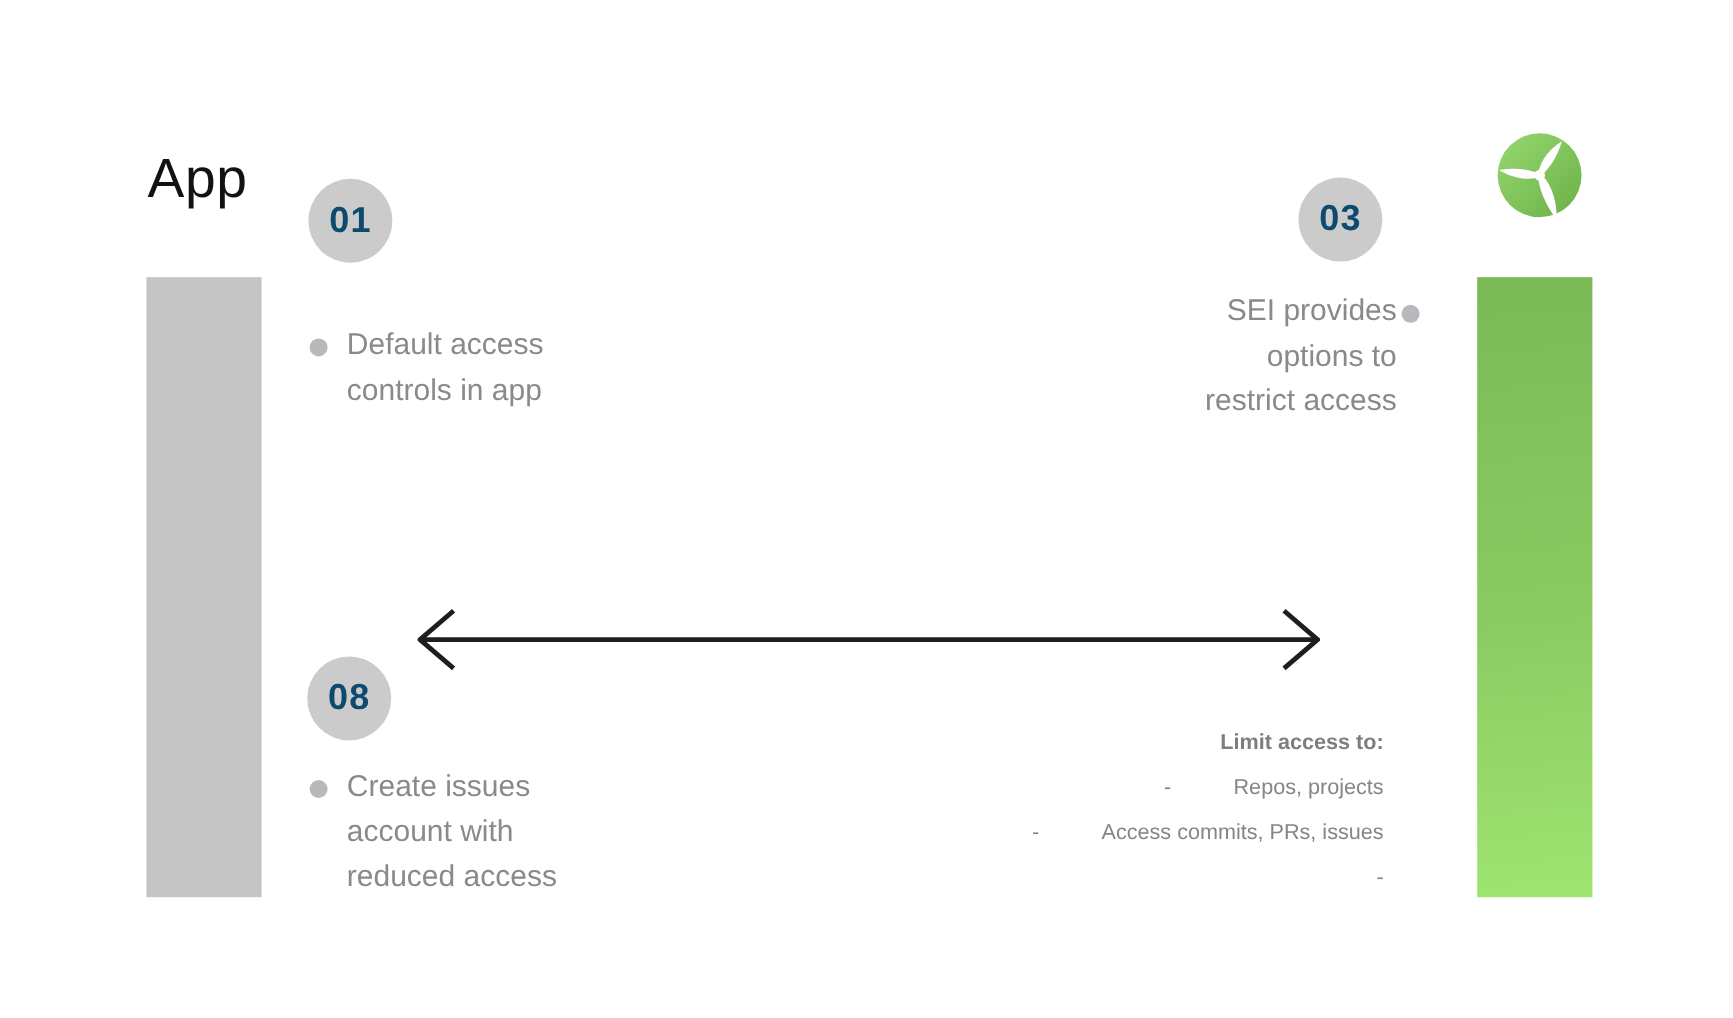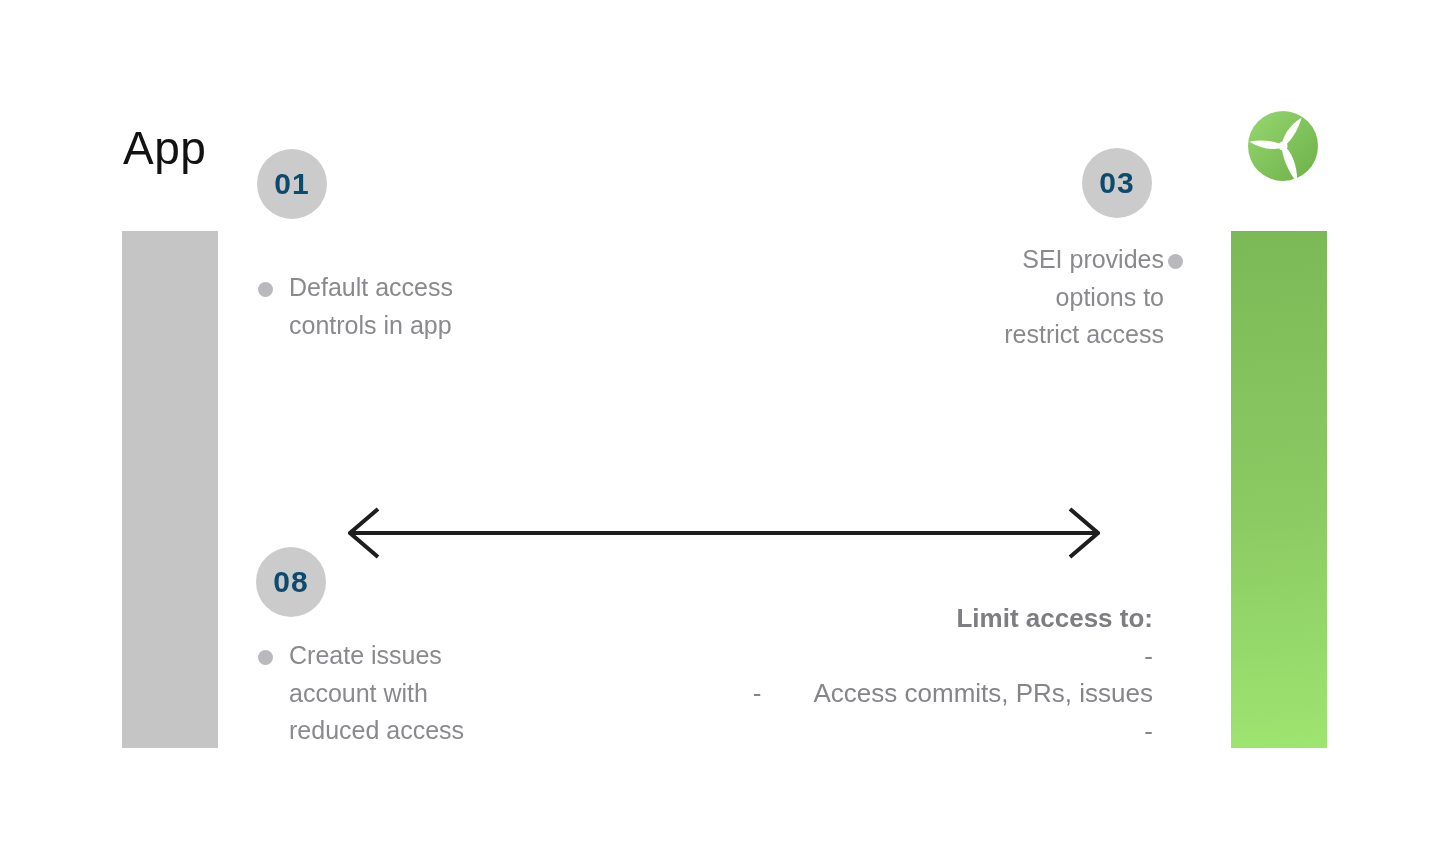--- a/index.html
+++ b/index.html
@@ -30,21 +30,21 @@
   .bullet { width:15px; height:15px; border-radius:50%; background:#b9b9bd; flex:none; margin-top:13px; }
   .note-text { width:205px; }
   .note-1 { left:258px; top:241px;margin-top:28px; }
   .note-2 { left:258px; top:637px; }
   .note-3 { right:261px; top:241px; gap:4px; }
   .note-3 .note-text { width:178px; text-align:right; }
   .arrow { position:absolute; left:348px; top:505px; }
   .limit {
     position:absolute; right:291px; top:600px;
     display:flex; flex-direction:column; align-items:flex-end;
-    font-size:26px; line-height:37.5px; color:#85858a;
+    font-size:18px; line-height:37.5px; color:#85858a;
   }
   .limit-heading { font-weight:700; color:#7d7d82; }
   .limit-row { display:flex; gap:52px; }
 </style>
 </head>
 <body>
 
 <div class="canvas">
 
   <div class="title">App</div>
@@ -102,20 +102,21 @@
 
   <div class="note note-2">
     <span class="bullet"></span>
     <span class="note-text">Create issues account with reduced access</span>
   </div>
 
   <div class="limit">
     <div class="limit-heading">Limit access to:</div>
     <div class="limit-row">
       <span class="dash">-</span>
+      <span>Repos, projects</span>
     </div>
     <div class="limit-row">
       <span class="dash">-</span>
       <span>Access commits, PRs, issues</span>
     </div>
     <div class="limit-row">
       <span class="dash">-</span>
     </div>
   </div>
 

